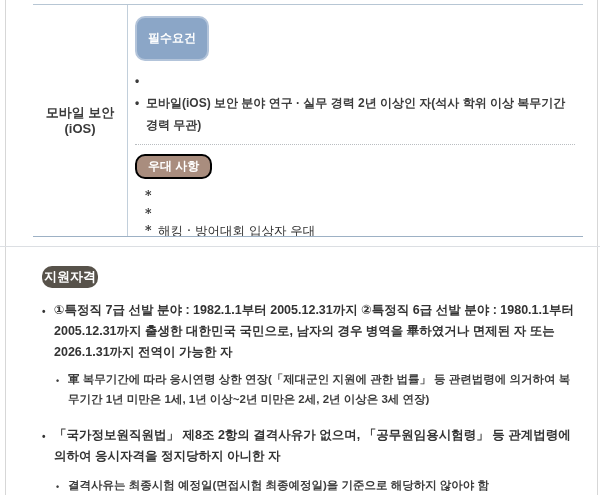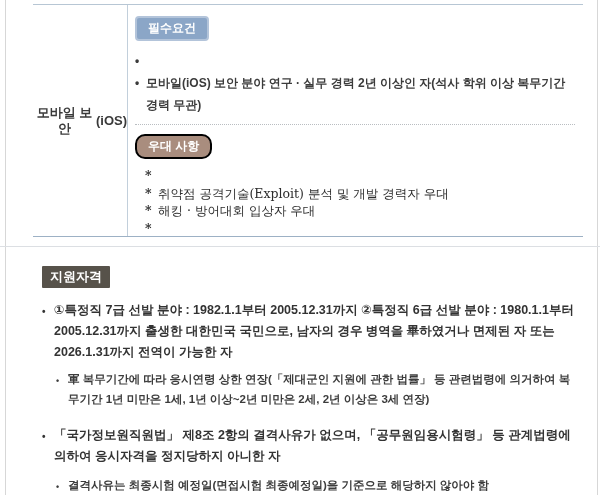--- a/index.html
+++ b/index.html
@@ -18,33 +18,33 @@
   
   .job-table{
     position:absolute;left:33px;top:4px;width:550px;height:233px;
     border-top:1px solid #b7c6d4;
     border-bottom:1px solid #9db1c5;
     display:flex;box-sizing:border-box;overflow:hidden;
   }
   .cell-left{
     width:94px;flex:0 0 94px;
     border-right:1px solid #c2cfdb;
-    display:flex;flex-direction:row;justify-content:center;align-items:center;
+    display:flex;flex-direction:column;justify-content:center;align-items:center;
     text-align:center;
   }
   .job-title{font-size:13px;font-weight:700;color:#3a3a3a;line-height:16px;}
   .cell-right{flex:1;padding:11px 6px 6px 7px;box-sizing:border-box;}
 
   .badge{
     display:inline-block;color:#ffffff;font-weight:700;
     font-size:12px;line-height:15px;
   }
   .badge-required{
     background:#8ba6c7;border:2px solid #b3c4da;
-    padding:3px 11px;border-radius:4px;
+    padding:13px 11px;border-radius:10px;
   }
   .badge-preferred{
     background:#a98d7e;border:2px solid #000000;
     padding:3px 11px;border-radius:10px;
   }
 
   .req-list{list-style:none;margin:9px 0 0 0;padding:0;}
   .req-list li{
     display:flex;font-size:12px;line-height:22px;font-weight:600;color:#3b3b3b;
   }
@@ -63,21 +63,21 @@
   .pref-list .marker{flex:0 0 13px;font-weight:700;}
 
   
   .section-divider{
     position:absolute;left:0;top:246px;width:600px;height:1px;background:#dcdfe3;
   }
   .qualifications{
     position:absolute;left:42px;top:266px;width:548px;box-sizing:border-box;padding-right:10px;
   }
   .badge-qual{
-    background:#57524a;border-radius:1px;padding:3px 8px;font-size:13px;line-height:16px;
+    background:#57524a;border-radius:10px;padding:3px 2px;font-size:13px;line-height:16px;
   }
   .qual-item{display:flex;color:#333333;}
   .qual-item .marker{flex:0 0 12px;font-size:10px;padding-top:1px;}
   .qual-item p{margin:0;}
   .qual-level1{font-size:12.5px;font-weight:600;line-height:21px;}
   .qual-level2{font-size:11.5px;font-weight:600;line-height:20px;margin-left:14px;color:#3c3c3c;}
   .qual-level2 .marker{font-size:9px;padding-top:2px;}
   .mt12{margin-top:12px;}
   .mt6{margin-top:6px;}
   .mt16{margin-top:16px;}
@@ -107,21 +107,20 @@
         </li>
       </ul>
       <div class="dotted-divider"></div>
       <span class="badge badge-preferred">우대 사항</span>
       <ul class="pref-list">
         <li>
           <span class="marker">*</span>
         </li>
         <li>
           <span class="marker">*</span>
-          <span>취약점 공격기술(Exploit) 분석 및 개발 경력자 우대</span>
         </li>
         <li>
           <span class="marker">*</span>
           <span>해킹 · 방어대회 입상자 우대</span>
         </li>
         <li>
           <span class="marker">*</span>
         </li>
 
       </ul>

